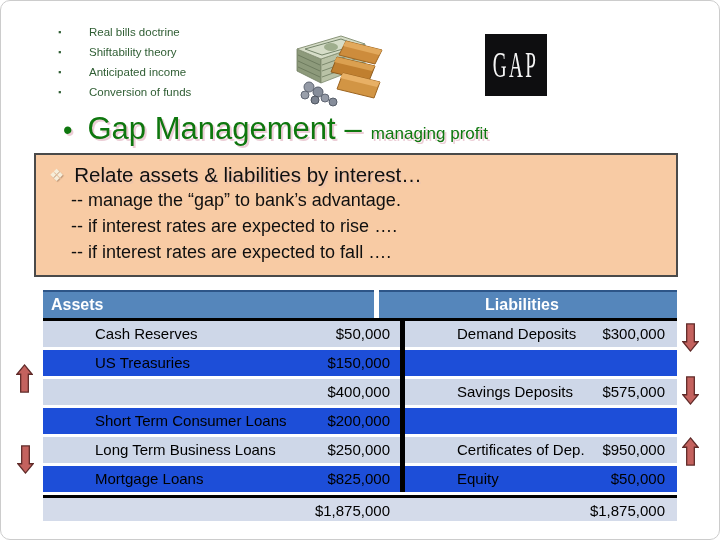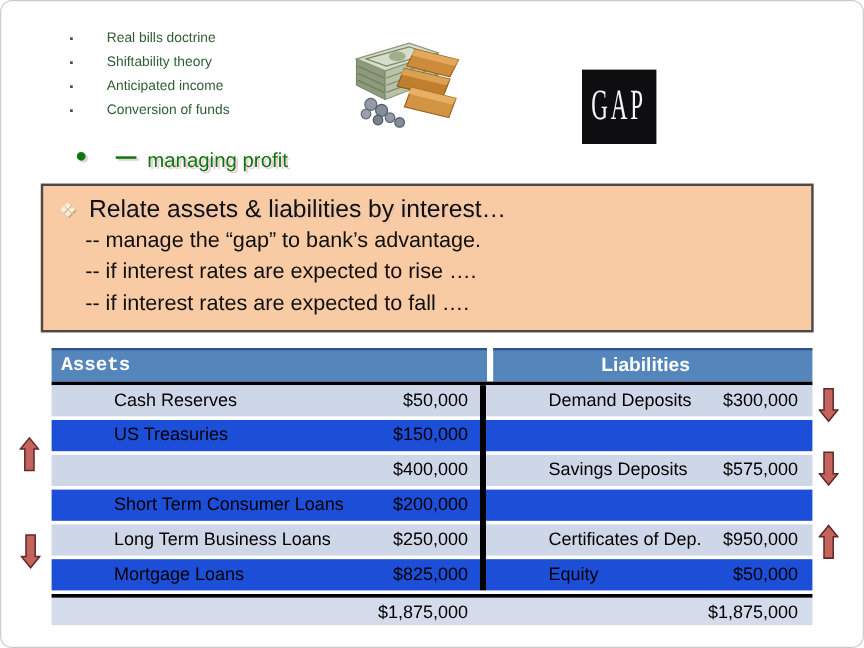--- a/index.html
+++ b/index.html
@@ -21,21 +21,21 @@
   .top-item { display: flex; align-items: center; height: 20px; color: #2f5d33; font-size: 11.5px; }
   .top-item .sq-bullet { width: 31px; font-size: 9px; color: #2f5d33; }
 
   
   .money-img { position: absolute; left: 288px; top: 18px; width: 105px; height: 88px; }
 
   
   .gap-logo {
     position: absolute; left: 484px; top: 33px; width: 62px; height: 62px;
     background: #0e0e10; color: #f5f5f5;
-    display: flex; align-items: center; justify-content: center; margin-top: 24px;
+    display: flex; align-items: center; justify-content: center;
   }
   .gap-logo span {
     font-family: "Liberation Serif", serif;
     font-size: 24px; letter-spacing: 3px; font-weight: 400;
     transform: scaleY(1.5) scaleX(0.8);
   }
 
   
   .title-row {
     position: absolute; left: 62px; top: 110px;
@@ -62,21 +62,21 @@
     font-size: 17px; color: #f6eeda; margin: 0 10px 0 3px;
     text-shadow: 1px 1px 1px #c09878;
   }
   .callout-line { font-size: 18px; line-height: 26px; margin-left: 25px; }
   .callout-line:first-of-type { margin-top: 4px; }
 
   
   .bs-table { position: absolute; left: 42px; top: 289px; width: 634px; font-size: 15px; }
   .bs-header { display: flex; height: 28px; font-weight: bold; font-size: 16px; color: #ffffff; }
   .bs-header .hcell { background: #5586bb; border-top: 2px solid #2d5588; line-height: 25px; }
-  .bs-header .hleft  { width: 363px; padding-left: 8px; font-family: Liberation Mono, monospace; }
+  .bs-header .hleft  { width: 331px; padding-left: 8px; }
   .bs-header .hgap   { width: 5px; background: #ffffff; }
   .bs-header .hright { flex: 1; text-align: center; padding-right: 12px; }
 
   .bs-body { position: relative; border-top: 3px solid #000; }
   .bs-row { display: flex; height: 26px; margin-bottom: 3px; line-height: 26px; color: #000; }
   .bs-row:last-child { margin-bottom: 0; }
   .cellL { width: 357px; display: flex; }
   .rgap  { width: 5px; }
   .cellR { flex: 1; display: flex; }
   .lbl { padding-left: 8px; white-space: nowrap; margin-left: 44px; }
@@ -158,20 +158,21 @@
       <circle cx="44" cy="83" r="4" fill="#868d9a" stroke="#565d6a" stroke-width="1"></circle>
     </svg>
   </div>
 
   <div class="gap-logo">
     <span>GAP</span>
   </div>
 
   <div class="title-row">
     <span class="title-bullet">•</span>
+    <span class="title-main">Gap Management</span>
     <span class="title-sep">–</span>
     <span class="title-sub">managing profit</span>
   </div>
 
   <div class="callout">
     <div class="callout-heading">
       <span class="diamond-bullet">❖</span>
       <span>Relate assets &amp; liabilities by interest…</span>
     </div>
     <div class="callout-line">-- manage the “gap” to bank’s advantage.</div>

